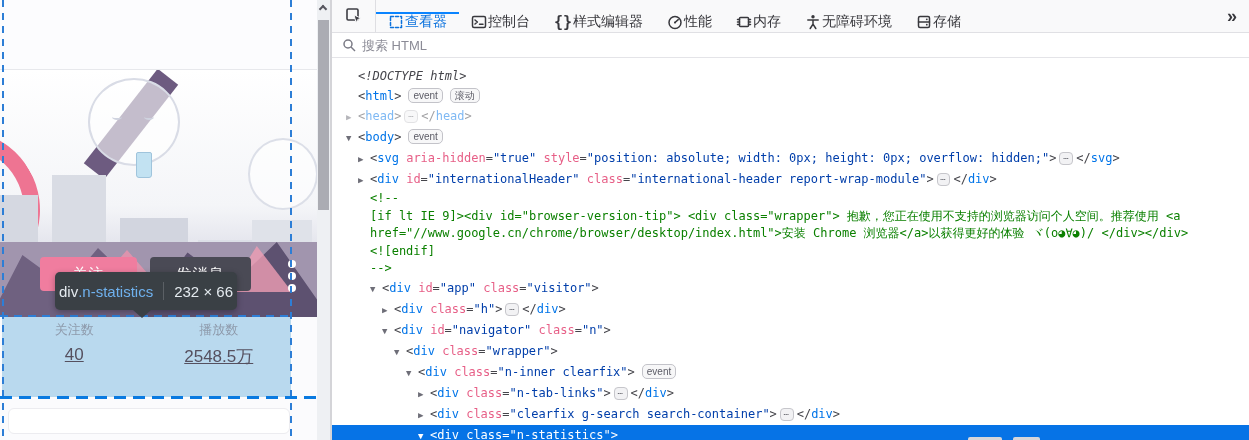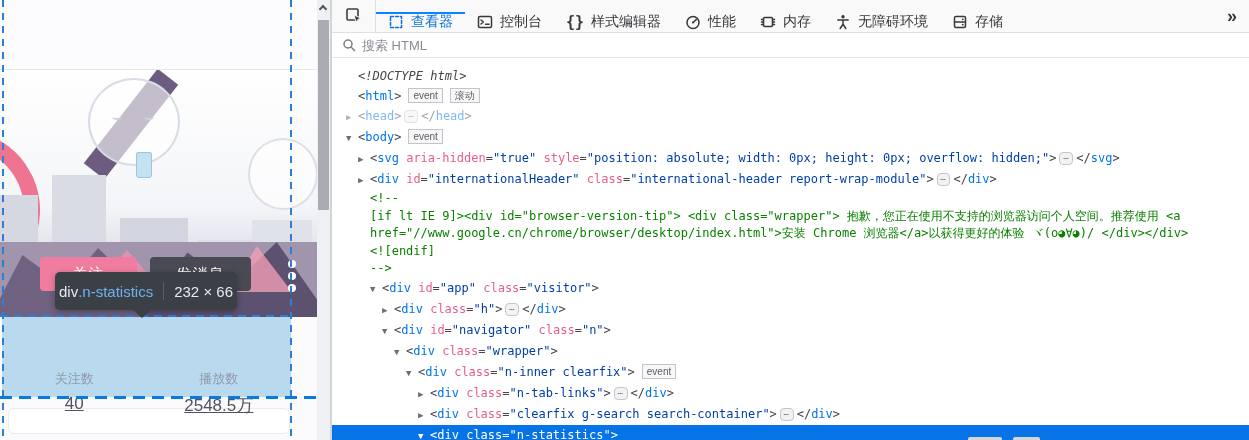--- a/index.html
+++ b/index.html
@@ -44,21 +44,21 @@
   #highlight-fill { position:absolute; left:2px; top:317px; width:289px; height:80px; background:#b9d9ee; }
   .vguide { position:absolute; top:0; height:440px; width:2px; z-index:6;
     background:repeating-linear-gradient(180deg,#2d7ed6 0 7px,transparent 7px 13px); }
   #vg-left { left:2px; } #vg-right { left:290px; }
   #hdash-top { position:absolute; left:0; top:315px; width:292px; height:2px; z-index:6;
     background:repeating-linear-gradient(90deg,#2d7ed6 0 8px,transparent 8px 14px); }
   #hdash-bottom { position:absolute; left:0; top:396px; width:318px; height:3px; z-index:6;
     background:repeating-linear-gradient(90deg,#0a7ae0 0 12px,transparent 12px 19px); }
 
   #stats { position:absolute; left:2px; top:317px; width:289px; height:80px; display:flex; z-index:3; }
-  .stat { flex:1; text-align:center; padding-top:20px;margin-top:33px; }
+  .stat { flex:1; text-align:center; padding-top:4px; }
   .stat .lb { font-size:13px; color:#8e9aab; }
   .stat .vl { font-size:17px; color:#55505f; margin-top:6px;text-decoration:underline; }
 
   #below-box { position:absolute; left:8px; top:408px; width:282px; height:26px; border:1px solid #ececf0; border-radius:6px; background:#fff; }
 
   #tooltip { position:absolute; left:55px; top:272px; width:182px; height:38px; background:#3a4045; border-radius:5px;
     z-index:10; display:flex; align-items:center; justify-content:center; box-shadow:0 2px 6px rgba(0,0,0,.3); font-size:15px; }
   #tooltip .tag { color:#e4eaef; }
   #tooltip .cls { color:#6fb1ee; }
   #tooltip .sep { width:1px; height:18px; background:#5b6065; margin:0 10px; }
@@ -68,21 +68,21 @@
 
   #page-scrollbar { position:absolute; left:317px; top:0; width:13px; height:440px; background:#eef0f3; }
   #sb-up { position:absolute; left:3px; top:6px; width:6px; height:6px; border-left:2px solid #55555e; border-top:2px solid #55555e; transform:rotate(45deg); }
   #sb-thumb { position:absolute; left:1px; top:20px; width:11px; height:190px; background:#abacb3; }
 
   
   #devtools { position:absolute; left:330px; top:0; width:919px; height:440px; background:#fff; border-left:2px solid #d4d4d8; }
   #dt-toolbar { position:absolute; left:0; top:0; width:919px; height:33px; background:#f9f9fa; border-bottom:1px solid #e0e0e4; display:flex; align-items:stretch; }
   #picker { width:44px; display:flex; align-items:center; justify-content:center; border-right:1px solid #dedee2; }
   #picker svg { display:block; }
-  .dt-tab { display:flex; align-items:center; gap:7px; padding:0 12px; font-size:14px; color:#38383d; position:relative; white-space:nowrap;margin-top:12px; }
+  .dt-tab { display:flex; align-items:center; gap:1px; padding:0 12px; font-size:14px; color:#38383d; position:relative; white-space:nowrap;margin-top:12px; }
   .dt-tab .ticon { display:flex; align-items:center; }
   .dt-tab.active { color:#0b72dd; }
   .dt-tab.active::before { content:""; position:absolute; left:0; top:0; right:0; height:2px; background:#0a84ff; }
   .brace-ico { font-size:15px; font-weight:bold; font-family:"DejaVu Sans Mono",monospace; }
   #more-tabs { margin-left:auto; display:flex; align-items:center; padding:0 14px; font-size:18px; color:#38383d; font-weight:bold; }
 
   #dt-search { position:absolute; left:0; top:33px; width:919px; height:25px; border-bottom:1px solid #e4e4e8; display:flex; align-items:center; padding-left:10px; gap:6px; }
   #dt-search input { border:none; outline:none; font-size:13px; color:#3c3c43; width:700px; background:transparent; }
   #dt-search input::placeholder { color:#8b8b96; }
 
@@ -92,21 +92,21 @@
   .row.cline { line-height:17.6px; }
   .arrow { display:inline-block; width:12px; color:#6e6e78; font-size:9px; }
   .seg-p { color:#45454b; }
   .seg-tag { color:#0074e8; }
   .seg-attr { color:#e75f87; }
   .seg-val { color:#003eaa; }
   .seg-com { color:#0b8000; }
   .seg-doctype { color:#45454b; font-style:italic; }
   .fold { display:inline-block; border:1px solid #c6c6cb; background:#f2f2f4; color:#585961; border-radius:4px;
     font-size:8px; line-height:9px; padding:1px 3px; margin:0 3px; vertical-align:1px; letter-spacing:1px; }
-  .badge { display:inline-block; border:1px solid #c3c3c9; background:#f7f7f8; color:#5c5c66; border-radius:0;
+  .badge { display:inline-block; border:1px solid #c3c3c9; background:#f7f7f8; color:#5c5c66; border-radius:5px;
     font-family:"Liberation Sans",sans-serif; font-size:10px; line-height:13px; padding:0 4px; margin-left:7px; vertical-align:1px; }
   .row.dim { opacity:.5; }
   .row.sel { background:#0673e6; }
   .row.sel span { color:#fff !important; }
   .strip { position:absolute; background:#d6d6da; height:3px; border-radius:2px 2px 0 0; }
 </style>
 </head>
 <body>
 
 <div id="stage">

